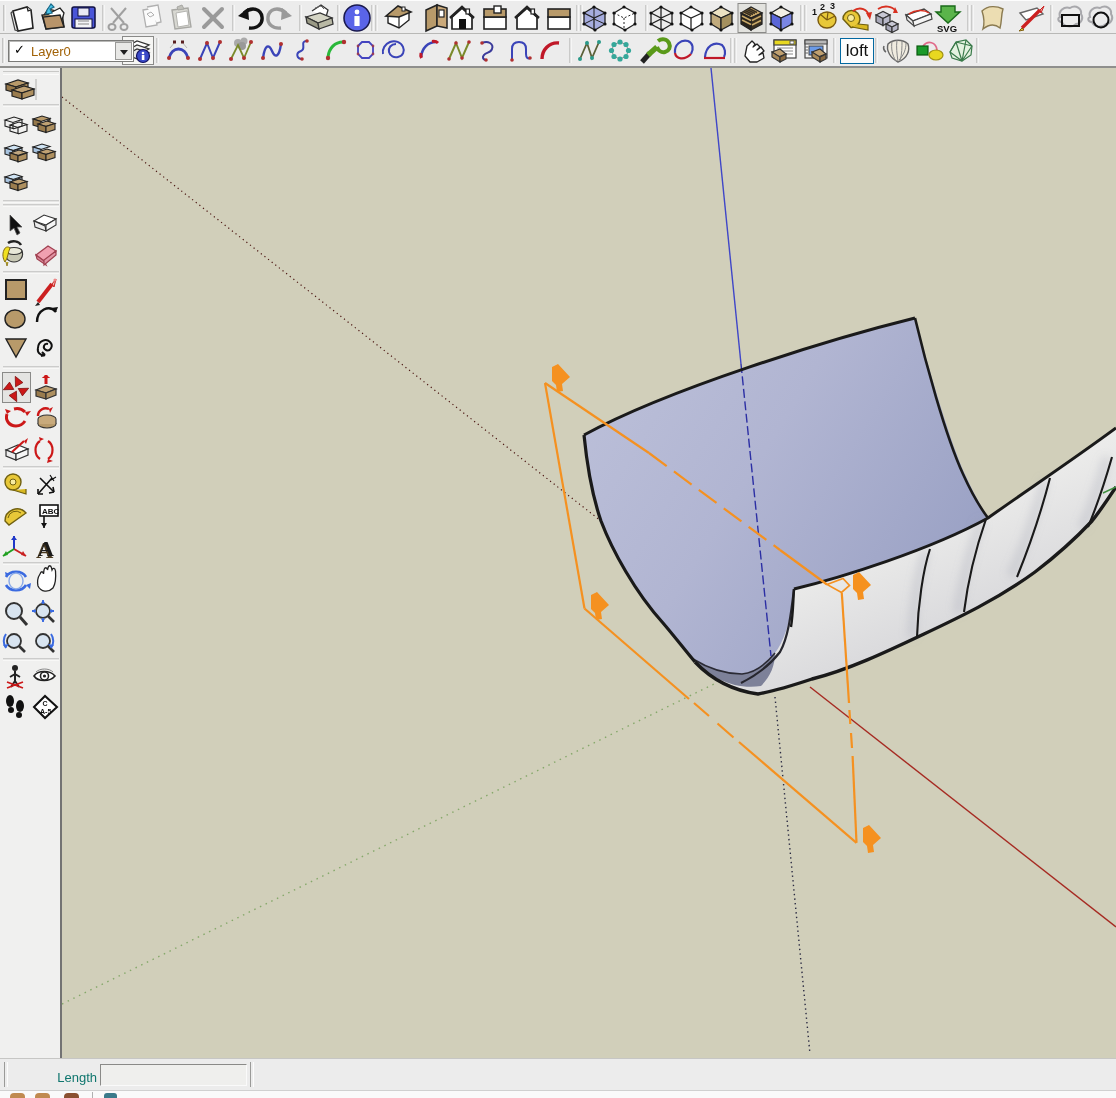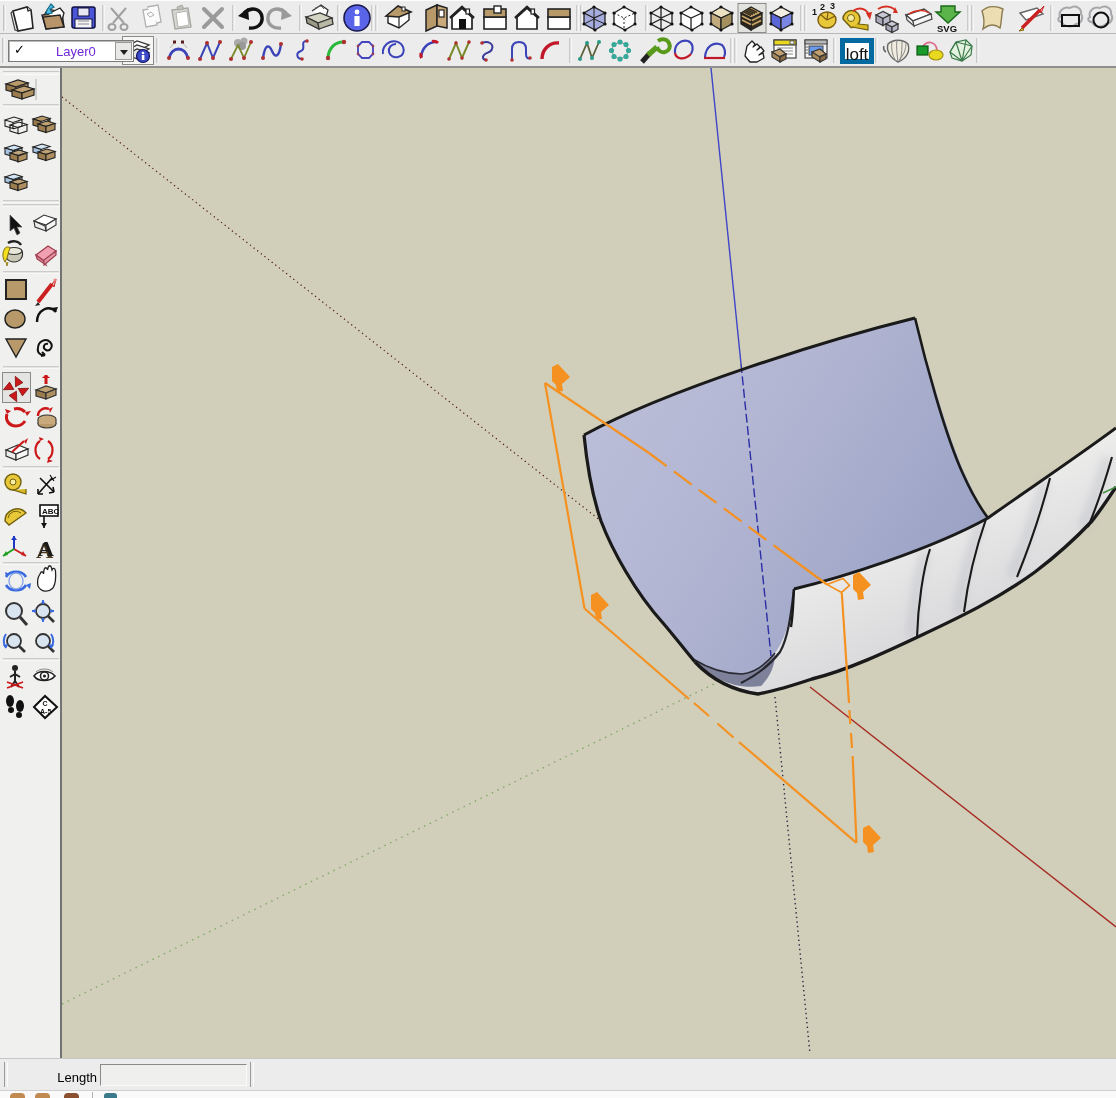--- a/index.html
+++ b/index.html
@@ -6,26 +6,26 @@
 #app{position:relative;width:1116px;height:1098px;overflow:hidden;background:#ececec;}
 #row1{position:absolute;left:0;top:0;width:1116px;height:34px;background:#ececec;border-top:1px solid #fdfdfd;}
 #row1b{position:absolute;left:0;top:33px;width:1116px;height:1px;background:#b8b8b6;}
 #row2{position:absolute;left:0;top:34px;width:1116px;height:32px;background:#ececec;}
 #row2b{position:absolute;left:0;top:66px;width:1116px;height:2px;background:#8f8f8d;}
 #leftbar{position:absolute;left:0;top:68px;width:62px;height:990px;background:#f0f0ef;border-right:2px solid #737373;box-sizing:border-box;}
 #canvas{position:absolute;left:62px;top:68px;width:1054px;height:990px;background:#d1cfba;}
 #status{position:absolute;left:0;top:1058px;width:1116px;height:32px;background:#ececec;border-top:1px solid #c6c6c4;box-sizing:border-box;}
 #bottom{position:absolute;left:0;top:1090px;width:1116px;height:8px;background:#fafafa;border-top:1px solid #d0d0d0;box-sizing:border-box;}
 #combo{position:absolute;left:8px;top:40px;width:126px;height:22px;background:#fff;border:1px solid #7a7a78;box-shadow:inset 1px 1px 0 #b8b8b6;box-sizing:border-box;}
-#combo .txt{position:absolute;left:22px;top:3px;font-size:13px;color:#6d28d9;margin-left:25px;}
+#combo .txt{position:absolute;left:22px;top:3px;font-size:13px;color:#a16207;}
 #combo .chk{position:absolute;left:5px;top:1px;font-size:13px;color:#000;}
 #combo .btn{position:absolute;right:1px;top:1px;width:17px;height:18px;background:#e8e8e6;border:1px solid #9a9a98;box-sizing:border-box;}
 #combo .btn:after{content:"";position:absolute;left:4px;top:7px;border:4px solid transparent;border-top:5px solid #202020;}
-#loftbtn{position:absolute;left:840px;top:38px;width:34px;height:26px;background:#fdfdfd;border:5px solid #0369a1;box-sizing:border-box;font-size:17px;color:#111;text-align:center;line-height:24px;}
-#lengthlab{position:absolute;left:0px;top:1070px;width:97px;text-align:right;font-size:13px;color:#000000;}
+#loftbtn{position:absolute;left:840px;top:38px;width:34px;height:26px;background:#fdfdfd;border:1px solid #0369a1;box-sizing:border-box;font-size:17px;color:#111;text-align:center;line-height:24px;}
+#lengthlab{position:absolute;left:0px;top:1070px;width:97px;text-align:right;font-size:13px;color:#0f766e;}
 #lengthbox{position:absolute;left:100px;top:1064px;width:147px;height:22px;background:#efefed;border:1px solid #8a8a88;border-bottom-color:#fafafa;border-right-color:#fafafa;box-sizing:border-box;}
 .ssep{position:absolute;width:2px;border-left:1px solid #9a9a98;border-right:1px solid #fcfcfc;}
 </style>
 </head>
 <body>
 <div id="app">
   <div id="row1">
   <svg width="1116" height="34" viewBox="0 0 1116 34">
     <line x1="4" y1="4" x2="4" y2="30" stroke="#9a9a98"></line>
         <line x1="5" y1="4" x2="5" y2="30" stroke="#fff"></line>

